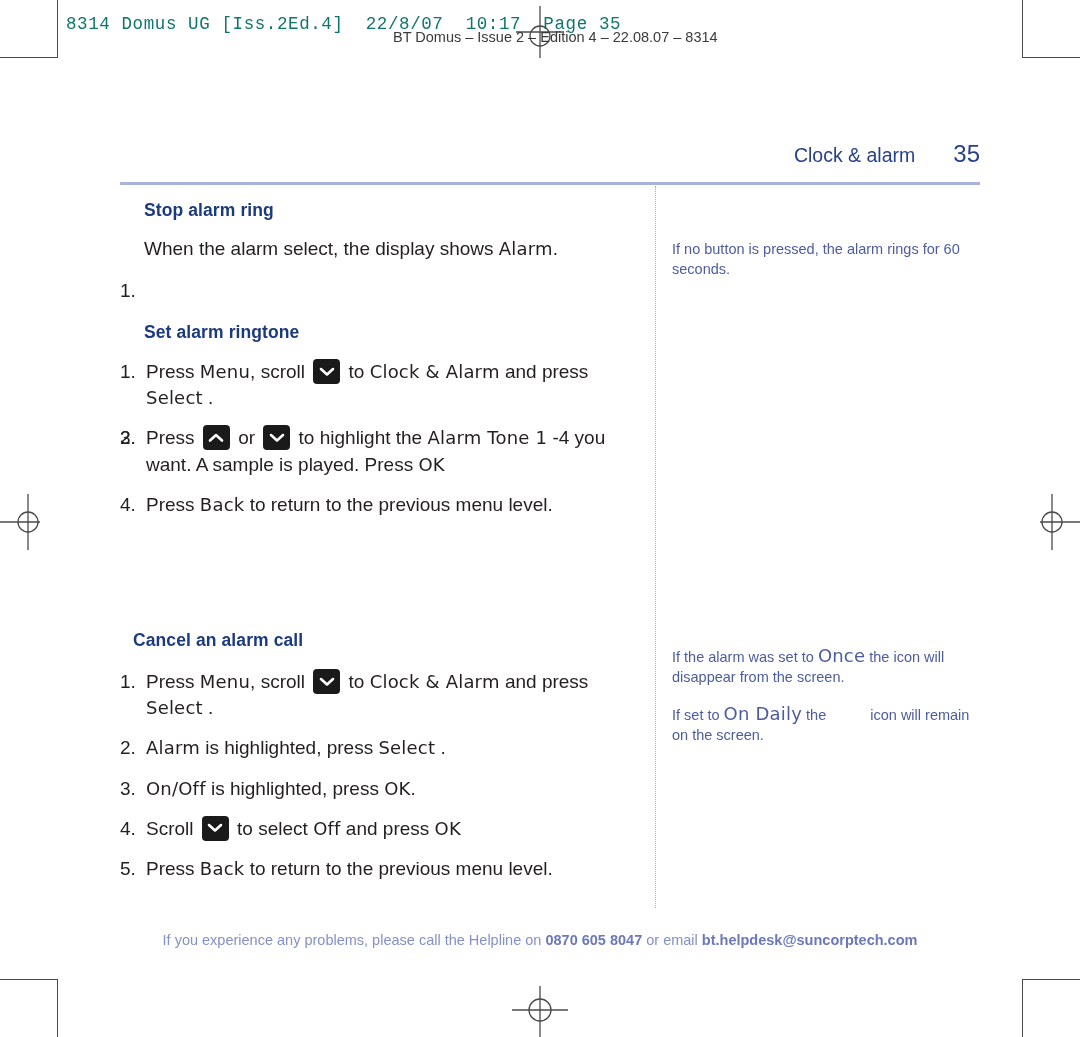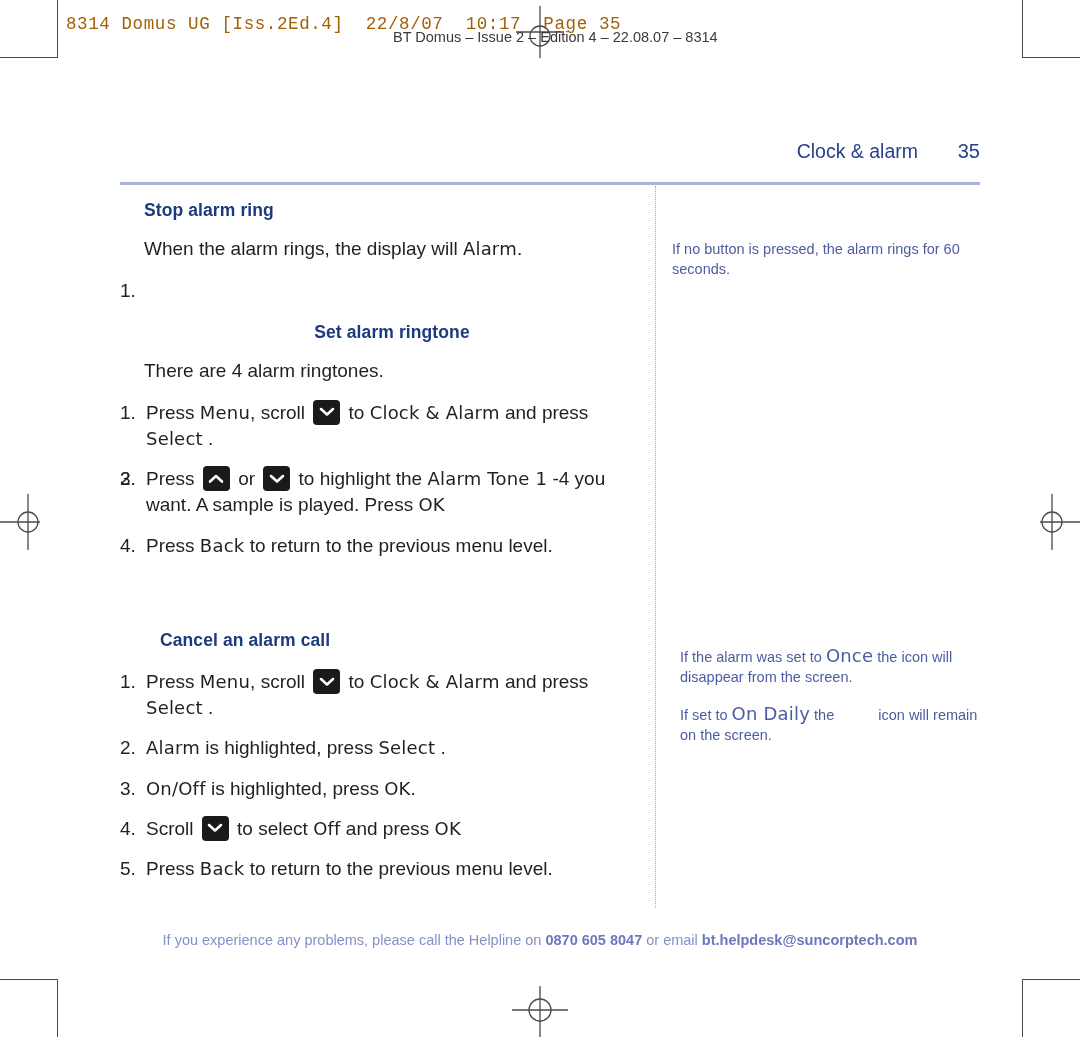--- a/index.html
+++ b/index.html
@@ -44,21 +44,21 @@
   .reg-bottom { left: 512px;  top: 982px; }
 
   
   .slug {
     position: absolute;
     left: 66px;
     top: 14px;
     font-family: "Liberation Mono", "DejaVu Sans Mono", monospace;
     font-size: 17.5px;
     letter-spacing: 0.6px;
-    color: #a16207;
+    color: #0f766e;
     white-space: pre;
   }
   .slug-sub {
     position: absolute;
     left: 393px;
     top: 29px;
     font-family: "Liberation Sans", sans-serif;
     font-size: 14.5px;
     color: #3a3a3a;
     white-space: pre;
@@ -70,21 +70,21 @@
     left: 120px;
     top: 140px;
     width: 860px;
     display: flex;
     justify-content: flex-end;
     align-items: baseline;
     color: #28418c;
     font-size: 19.5px;
   }
   .page-header .section-title { margin-right: 38px; }
-  .page-header .page-number { font-size: 20px; min-width: 24px; text-align: right; }
+  .page-header .page-number { font-size: 24px; min-width: 24px; text-align: right; }
 
   .header-rule {
     position: absolute;
     left: 120px;
     top: 182px;
     width: 860px;
     height: 2.5px;
     background: #a9b4dd;
   }
 
@@ -243,62 +243,61 @@
 <div class="page-header">
   <span class="section-title">Clock &amp; alarm</span>
   <span class="page-number">35</span>
 </div>
 <div class="header-rule"></div>
 <div class="col-divider"></div>
 
 <div class="main-col" id="main-col">
     <div style="position: absolute; top: 0px; left: 0px; width: 520px;">
       <h2 class="section-heading" style="margin-left: 24px;">Stop alarm ring</h2>
-      <div class="intro-line" style="margin-left: 24px; margin-top: 16px;"><span>When the alarm rings, the display will </span><span class="lcd">Alarm</span><span>.</span></div>
+      <div class="intro-line" style="margin-left: 24px; margin-top: 16px;"><span>When the alarm select, the display shows </span><span class="lcd">Alarm</span><span>.</span></div>
       <ol class="steps" style="margin-top: 16px;">
         <li style="margin-bottom: 14px;"><span class="step-num">1.</span></li>
       </ol>
     </div>
     <div style="position: absolute; top: 122px; left: 0px; width: 520px;">
-      <h2 class="section-heading" style="margin-left: 24px; text-align: center;">Set alarm ringtone</h2>
-      <div class="intro-line" style="margin-left: 24px; margin-top: 16px;">There are 4 alarm ringtones.</div>
+      <h2 class="section-heading" style="margin-left: 24px;">Set alarm ringtone</h2>
       <ol class="steps" style="margin-top: 16px;">
         <li style="margin-bottom: 14px;"><span class="step-num">1.</span><span class="step-body"><span>Press </span><span class="lcd">Menu</span><span>, scroll </span><span class="key"><svg width="17" height="9" viewBox="0 0 16 9">
                 <path d="M2 1.5 L8 7 L14 1.5" fill="none" stroke="#ffffff" stroke-width="2.6" stroke-linecap="round" stroke-linejoin="round"></path>
               </svg></span><span> to </span><span class="lcd">Clock &amp; Alarm</span><span> and press </span><span class="lcd">Select</span><span> .</span></span></li>
         <li style="margin-bottom: 14px;"><span class="step-num">2.</span></li>
         <li style="margin-bottom: 14px;"><span class="step-num">3.</span><span class="step-body"><span>Press </span><span class="key"><svg width="17" height="9" viewBox="0 0 16 9">
                 <path d="M2 7 L8 1.5 L14 7" fill="none" stroke="#ffffff" stroke-width="2.6" stroke-linecap="round" stroke-linejoin="round"></path>
               </svg></span><span> or </span><span class="key"><svg width="17" height="9" viewBox="0 0 16 9">
                 <path d="M2 1.5 L8 7 L14 1.5" fill="none" stroke="#ffffff" stroke-width="2.6" stroke-linecap="round" stroke-linejoin="round"></path>
               </svg></span><span> to highlight the </span><span class="lcd">Alarm Tone 1</span><span> -4 you want. A sample is played. Press </span><span class="lcd">OK</span></span></li>
         <li style="margin-bottom: 14px;"><span class="step-num">4.</span><span class="step-body"><span>Press </span><span class="lcd">Back</span><span> to return to the previous menu level.</span></span></li>
       </ol>
     </div>
     <div style="position: absolute; top: 430px; left: 0px; width: 520px;">
-      <h2 class="section-heading" style="margin-left: 40px;">Cancel an alarm call</h2>
+      <h2 class="section-heading" style="margin-left: 13px;">Cancel an alarm call</h2>
       <ol class="steps" style="margin-top: 18px;">
         <li style="margin-bottom: 14px;"><span class="step-num">1.</span><span class="step-body"><span>Press </span><span class="lcd">Menu</span><span>, scroll </span><span class="key"><svg width="17" height="9" viewBox="0 0 16 9">
                 <path d="M2 1.5 L8 7 L14 1.5" fill="none" stroke="#ffffff" stroke-width="2.6" stroke-linecap="round" stroke-linejoin="round"></path>
               </svg></span><span> to </span><span class="lcd">Clock &amp; Alarm</span><span> and press </span><span class="lcd">Select</span><span> .</span></span></li>
         <li style="margin-bottom: 14px;"><span class="step-num">2.</span><span class="step-body"><span class="lcd">Alarm</span><span> is highlighted, press </span><span class="lcd">Select</span><span> .</span></span></li>
         <li style="margin-bottom: 14px;"><span class="step-num">3.</span><span class="step-body"><span class="lcd">On/Off</span><span> is highlighted, press </span><span class="lcd">OK</span><span>.</span></span></li>
         <li style="margin-bottom: 14px;"><span class="step-num">4.</span><span class="step-body"><span>Scroll </span><span class="key"><svg width="17" height="9" viewBox="0 0 16 9">
                 <path d="M2 1.5 L8 7 L14 1.5" fill="none" stroke="#ffffff" stroke-width="2.6" stroke-linecap="round" stroke-linejoin="round"></path>
               </svg></span><span> to select </span><span class="lcd">Off</span><span> and press </span><span class="lcd">OK</span></span></li>
         <li style="margin-bottom: 14px;"><span class="step-num">5.</span><span class="step-body"><span>Press </span><span class="lcd">Back</span><span> to return to the previous menu level.</span></span></li>
       </ol>
     </div>
   </div>
 
 <div class="side-col" id="side-col">
     <div style="position: absolute; top: 0px; left: 0px; width: 300px;">
       <div class="side-note" style="margin-bottom: 14px;"><span>If no button is pressed, the alarm rings for 60 seconds.</span></div>
     </div>
-    <div style="position: absolute; top: 404px; left: 8px; width: 300px;">
+    <div style="position: absolute; top: 404px; left: 0px; width: 300px;">
       <div class="side-note" style="margin-bottom: 14px;"><span>If the alarm was set to </span><span class="lcd">Once</span><span> the icon will disappear from the screen.</span></div>
       <div class="side-note" style="margin-bottom: 14px;"><span>If set to </span><span class="lcd">On Daily</span><span> the </span><span class="glyph-gap"></span><span>icon will remain on the screen.</span></div>
     </div>
   </div>
 
 <div class="footer">
   <span>If you experience any problems, please call the Helpline on </span><b>0870 605 8047</b><span> or email </span><b>bt.helpdesk@suncorptech.com</b>
 </div>
 
 </body></html>

